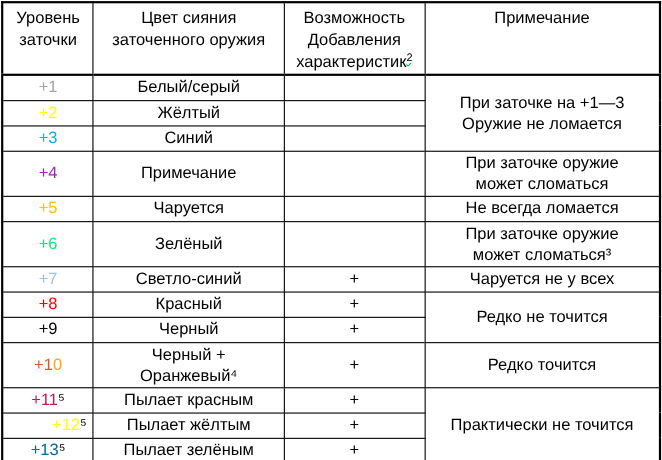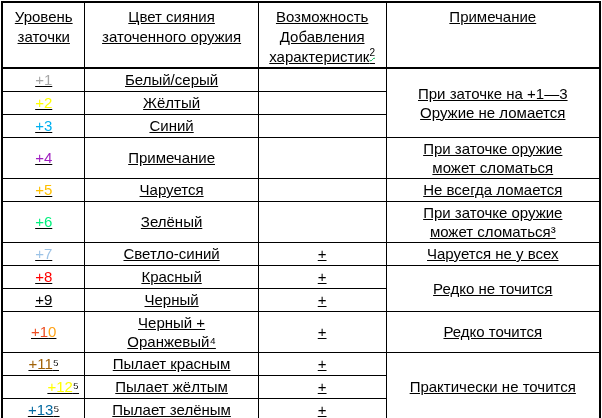--- a/index.html
+++ b/index.html
@@ -13,21 +13,20 @@
     table-layout: fixed;
     margin: 1px;
     border: 2px solid #000000;
   }
   .sharpen th, .sharpen td {
     border: 1px solid #000000;
     text-align: center;
     white-space: pre-line;
     font-size: 15px;
     overflow: hidden;
-    text-decoration: underline;
   }
   .sharpen thead th {
     font-weight: normal;
     vertical-align: top;
     padding-top: 4px;
     height: 58px;
     line-height: 20px;
     border-bottom: 2px solid #000000;
   }
   .sharpen td {
@@ -126,21 +125,21 @@
         <td data-name="stats-possible-cell">+</td>
       </tr>
       <tr data-name="table-row" class="tall">
         <td data-name="level-cell"><span data-name="level-text" style="color: rgb(237, 78, 36);">+1</span><span data-name="level-text" style="color: rgb(255, 163, 24);">0</span></td>
         <td data-name="glow-color-cell">Черный +
 Оранжевый⁴</td>
         <td data-name="stats-possible-cell">+</td>
         <td data-name="note-cell">Редко точится</td>
       </tr>
       <tr data-name="table-row">
-        <td data-name="level-cell"><span data-name="level-text" style="color: #a16207;">+11</span><span data-name="level-text" style="color: rgb(0, 0, 0);">⁵</span></td>
+        <td data-name="level-cell"><span data-name="level-text" style="color: #be185d;">+11</span><span data-name="level-text" style="color: rgb(0, 0, 0);">⁵</span></td>
         <td data-name="glow-color-cell">Пылает красным</td>
         <td data-name="stats-possible-cell">+</td>
         <td data-name="note-cell" rowspan="3">Практически не точится</td>
       </tr>
       <tr data-name="table-row">
         <td data-name="level-cell"><span data-name="level-text" style="color: rgb(255, 255, 0); margin-left: 39px;">+12</span><span data-name="level-text" style="color: rgb(0, 0, 0);">⁵</span></td>
         <td data-name="glow-color-cell">Пылает жёлтым</td>
         <td data-name="stats-possible-cell">+</td>
       </tr>
       <tr data-name="table-row">

